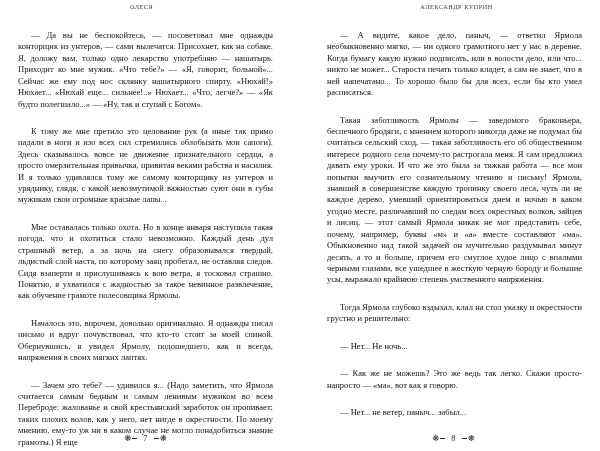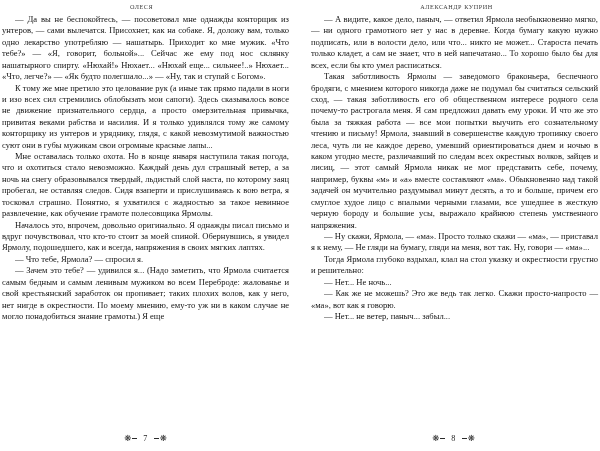--- a/index.html
+++ b/index.html
@@ -54,21 +54,21 @@
 
   .textblock {
     font-size: 8.55px;
     line-height: 11.42px;
     text-align: justify;
     text-justify: inter-word;
     hyphens: manual;
     color: #121212;
   }
   .textblock p {
-    margin: 0;
+    margin: 16px;
     text-indent: 13px;
     text-align: justify;
   }
   .textblock p.cont {
     text-indent: 0;
   }
   .textblock p:last-child {
     text-align: justify;
   }
 
@@ -118,21 +118,20 @@
 <div class="spread">
 
   <div class="page page-left">
     <div class="running-head left-head">Олеся</div>
 
     <div class="textblock">
       <p>— Да вы не беспокойтесь, — посоветовал мне однажды конторщик из унтеров, — сами вылечатся. Присохнет, как на собаке. Я, доложу вам, только одно лекарство употребляю — нашатырь. Приходит ко мне мужик. «Что тебе?» — «Я, говорит, больной»... Сейчас же ему под нос склянку нашатырного спирту. «Нюхай!» Нюхает... «Нюхай еще... сильнее!..» Нюхает... «Что, легче?» — «Як будто полегшало...» — «Ну, так и ступай с Богом».</p>
       <p>К тому же мне претило это целование рук (а иные так прямо падали в ноги и изо всех сил стремились облобызать мои сапоги). Здесь сказывалось вовсе не движение признательного сердца, а просто омерзительная привычка, привитая веками рабства и насилия. И я только удивлялся тому же самому конторщику из унтеров и уряднику, глядя, с какой невозмутимой важностью суют они в губы мужикам свои огромные красные лапы...</p>
       <p>Мне оставалась только охота. Но в конце января наступила такая погода, что и охотиться стало невозможно. Каждый день дул страшный ветер, а за ночь на снегу образовывался твердый, льдистый слой наста, по которому заяц пробегал, не оставляя следов. Сидя взаперти и прислушиваясь к вою ветра, я тосковал страшно. Понятно, я ухватился с жадностью за такое невинное развлечение, как обучение грамоте полесовщика Ярмолы.</p>
       <p>Началось это, впрочем, довольно оригинально. Я однажды писал письмо и вдруг почувствовал, что кто-то стоит за моей спиной. Обернувшись, я увидел Ярмолу, подошедшего, как и всегда, напряжения в своих мягких лаптях.</p>
-      <p>— Что тебе, Ярмола? — спросил я.</p>
       <p>— Зачем это тебе? — удивился я... (Надо заметить, что Ярмола считается самым бедным и самым ленивым мужиком во всем Переброде: жалованье и свой крестьянский заработок он пропивает; таких плохих волов, как у него, нет нигде в окрестности. По моему мнению, ему-то уж ни в каком случае не могло понадобиться знание грамоты.) Я еще</p>
     </div>
 
     <div class="folio">
       <span class="orn">
         <span class="glyph">❋</span>
           <span class="dash"></span>
       </span>
       <span class="folio-num">7</span>
       <span class="orn">
@@ -141,21 +140,20 @@
       </span>
     </div>
   </div>
 
   <div class="page page-right">
     <div class="running-head right-head">Александр Куприн</div>
 
     <div class="textblock">
       <p>— А видите, какое дело, паныч, — ответил Ярмола необыкновенно мягко, — ни одного грамотного нет у нас в деревне. Когда бумагу какую нужно подписать, или в волости дело, или что... никто не может... Староста печать только кладет, а сам не знает, что в ней напечатано... То хорошо было бы для всех, если бы кто умел расписаться.</p>
       <p>Такая заботливость Ярмолы — заведомого браконьера, беспечного бродяги, с мнением которого никогда даже не подумал бы считаться сельский сход, — такая заботливость его об общественном интересе родного села почему-то растрогала меня. Я сам предложил давать ему уроки. И что же это была за тяжкая работа — все мои попытки выучить его сознательному чтению и письму! Ярмола, знавший в совершенстве каждую тропинку своего леса, чуть ли не каждое дерево, умевший ориентироваться днем и ночью в каком угодно месте, различавший по следам всех окрестных волков, зайцев и лисиц, — этот самый Ярмола никак не мог представить себе, почему, например, буквы «м» и «а» вместе составляют «ма». Обыкновенно над такой задачей он мучительно раздумывал минут десять, а то и больше, причем его смуглое худое лицо с впалыми черными глазами, все ушедшее в жесткую черную бороду и большие усы, выражало крайнюю степень умственного напряжения.</p>
-      <p>— Ну скажи, Ярмола, — «ма». Просто только скажи — «ма», — приставал я к нему, — Не гляди на бумагу, гляди на меня, вот так. Ну, говори — «ма»...</p>
       <p>Тогда Ярмола глубоко вздыхал, клал на стол указку и окрестности грустно и решительно:</p>
       <p>— Нет... Не ночь...</p>
       <p>— Как же не можешь? Это же ведь так легко. Скажи просто-напросто — «ма», вот как я говорю.</p>
       <p>— Нет... не ветер, паныч... забыл...</p>
     </div>
 
     <div class="folio">
       <span class="orn">
         <span class="glyph">❋</span>
           <span class="dash"></span>

